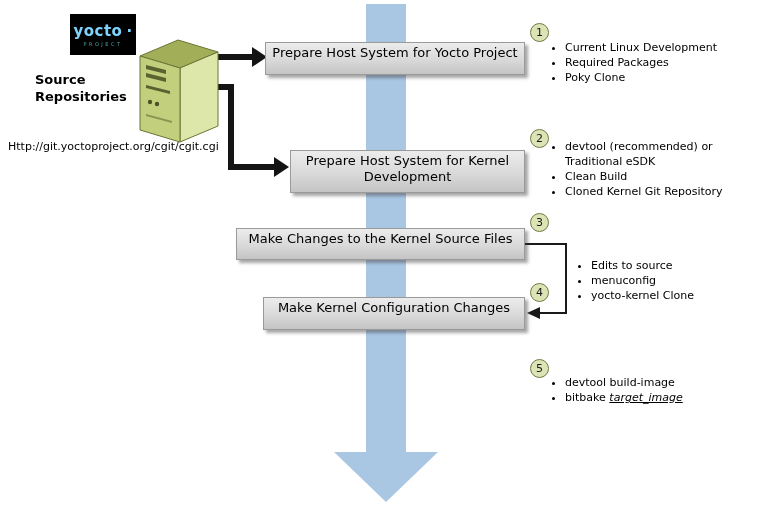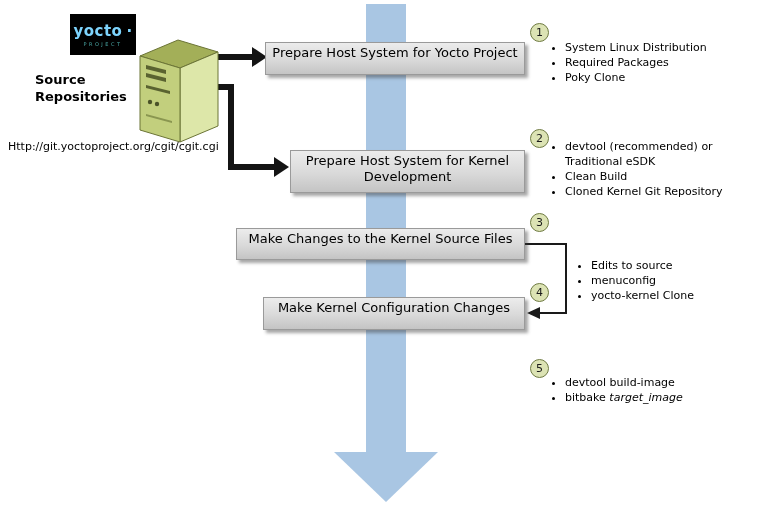--- a/index.html
+++ b/index.html
@@ -59,21 +59,21 @@
   #badge4 { left:530px; top:283px; }
   #badge5 { left:530px; top:359px; }
 
   
   .blist { position:absolute; list-style:disc outside; padding-left:13px;
            font-size:11px; line-height:15px; z-index:5; }
   #list1  { left:552px; top:40px;  width:205px; }
   #list2  { left:552px; top:139px; width:185px; }
   #list34 { left:578px; top:258px; width:160px; }
   #list5  { left:552px; top:375px; width:205px; }
-  .blist em { font-style:italic; }
+  .blist em { font-style:italic;text-decoration:underline; }
 </style>
 </head>
 <body>
 
 <div class="canvas">
 
   <div class="flow-shaft"></div>
   <div class="flow-head"></div>
 
   <div class="logo">
@@ -122,21 +122,21 @@
   <div class="thin" style="left:539px; top:312px; width:28px; height:2px;"></div>
   <div class="head-left" style="left:527px; top:307px;"></div>
 
   <div class="badge" id="badge1">1</div>
   <div class="badge" id="badge2">2</div>
   <div class="badge" id="badge3">3</div>
   <div class="badge" id="badge4">4</div>
   <div class="badge" id="badge5">5</div>
 
   <ul class="blist" id="list1">
-    <li>System Linux Distribution</li>
+    <li>Current Linux Development</li>
     <li>Required Packages</li>
     <li>Poky Clone</li>
   </ul>
 
   <ul class="blist" id="list2">
     <li>devtool (recommended) or Traditional eSDK</li>
     <li>Clean Build</li>
     <li>Cloned Kernel Git Repository</li>
   </ul>
 

